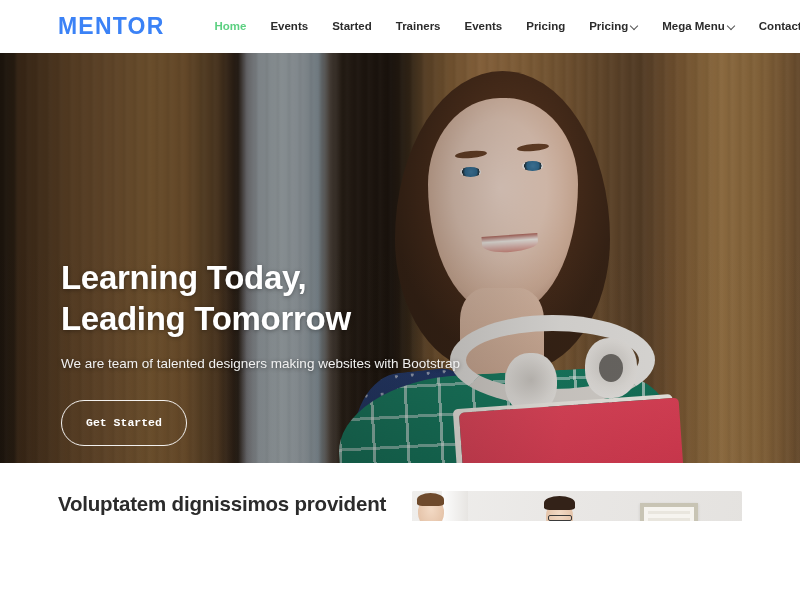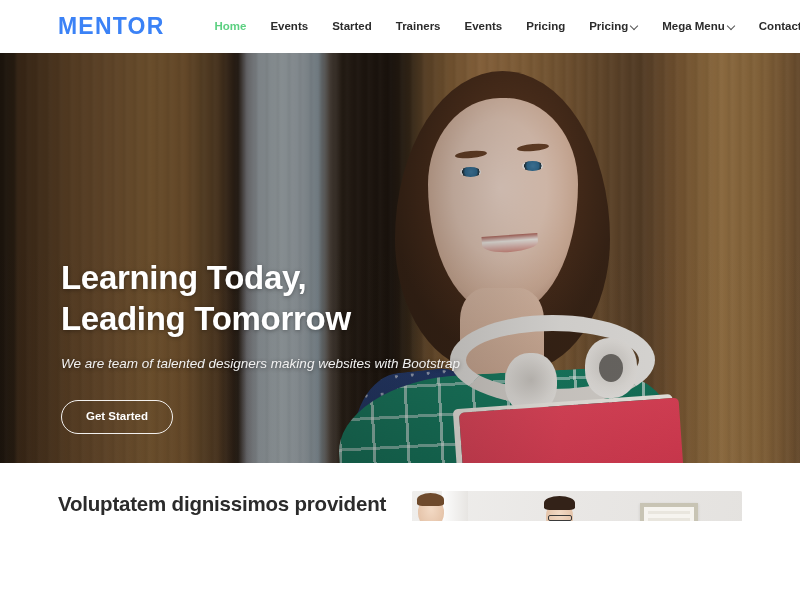--- a/index.html
+++ b/index.html
@@ -268,36 +268,35 @@
     text-shadow: 0 1px 4px rgba(0,0,0,.35);
   }
 
   .hero-sub {
     margin-top: 14px;
     color: #f1f1f1;
     font-size: 13.5px;
     font-weight: 400;
     line-height: 1.5;
     text-shadow: 0 1px 4px rgba(0,0,0,.45);
-    font-style: italic;
   }
 
   .btn-getstarted-hero {
     margin-top: 26px;
     display: inline-block;
     border: 1.6px solid rgba(255,255,255,0.92);
     background: transparent;
     color: #ffffff;
     font-size: 11.5px;
     font-weight: 600;
     border-radius: 50px;
-    padding: 10px 24px;
+    padding: 16px 24px;
     cursor: pointer;
     line-height: 1;
-    font-family: Liberation Sans, sans-serif;
+    font-family: Liberation Mono, monospace;
   }
 
   
   .about {
     position: relative;
     background: #ffffff;
     padding: 28px 0 0 0;
     height: 58px;
     overflow: hidden;
   }

